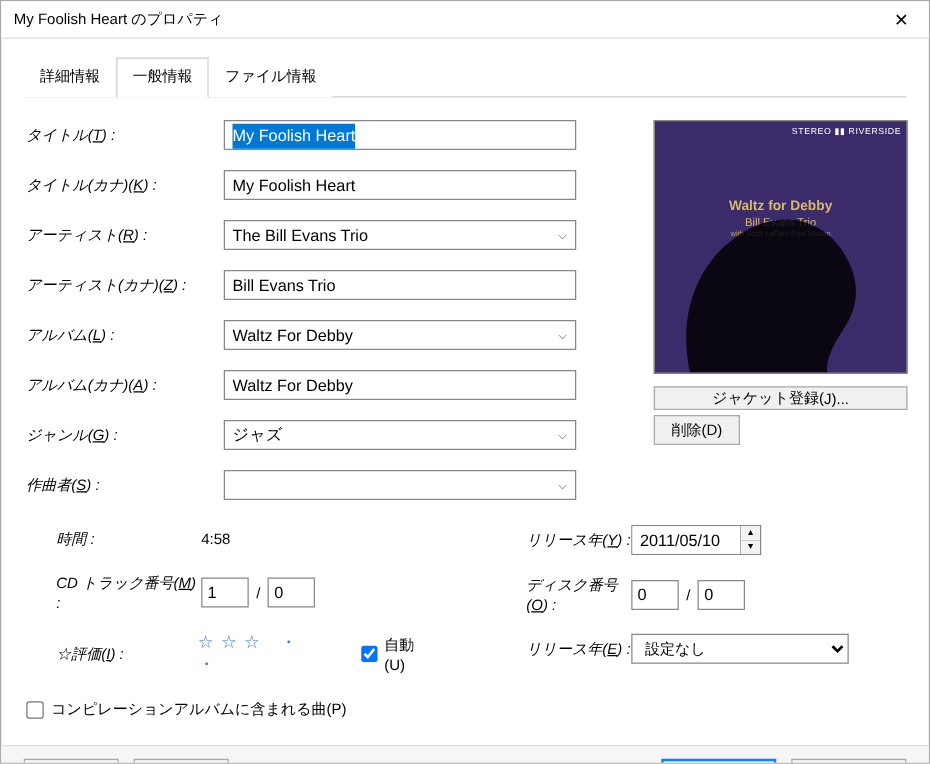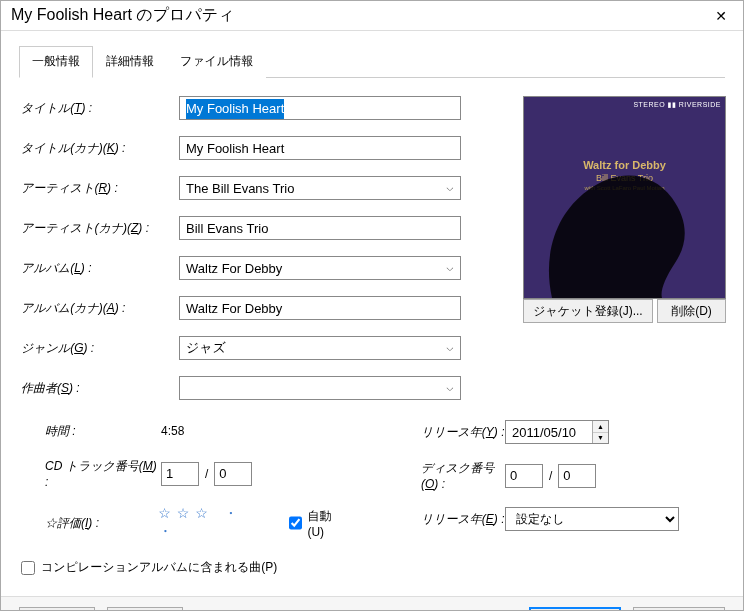--- a/index.html
+++ b/index.html
@@ -1,20 +1,20 @@
 <!DOCTYPE html>
 <html><head>
   <meta charset="utf-8">
   <style>
     * { box-sizing: border-box; font-family: "Meiryo UI", "Yu Gothic UI", sans-serif; }
     html, body { margin: 0; padding: 0; }
     body { width: 744px; height: 611px; background: #fff; font-size: 12px; color: #000; overflow: hidden; border: 1px solid #aaa; }
     
     .titlebar { height: 30px; display: flex; align-items: center; padding-left: 10px; background: #fff; border-bottom: 1px solid #ddd; }
-    .titlebar .title { flex: 1; font-size: 16px; }
+    .titlebar .title { flex: 1; font-size: 12px; }
     .titlebar .close { width: 44px; height: 30px; display: flex; align-items: center; justify-content: center; font-size: 14px; }
     
     .content { padding: 14px 18px 10px 18px; }
     
     .tabs { display: flex; border-bottom: 1px solid #ccc; }
     .tab { padding: 6px 12px 7px 12px; border: 1px solid transparent; border-bottom: none; position: relative; top: 1px; background: #fff; font-size: 12px; }
     .tab.active { border-color: #ccc; border-bottom: 1px solid #fff; }
     
     .tabbody { padding: 18px 2px 8px 2px; }
     
@@ -35,21 +35,21 @@
     .rightcol { margin-left: 62px; width: 205px; }
     
     .cover { width: 203px; height: 203px; border: 1px solid #888; background: #3b2b6a; position: relative; overflow: hidden; }
     .cover .brand { position: absolute; top: 4px; right: 4px; font-size: 7px; color: #fff; letter-spacing: 0.5px; }
     .cover .albtxt { position: absolute; top: 62px; left: 0; right: 0; text-align: center; color: #d8b76a; font-size: 11px; font-family: Georgia, serif; }
     .cover .albtxt .l1 { font-weight: bold; }
     .cover .albtxt .l2 { font-size: 9px; margin-top: 2px; }
     .cover .albtxt .l3 { font-size: 6px; color: #b8a058; margin-top: 2px; }
     .silh { position: absolute; left: 8px; bottom: 0; width: 170px; height: 135px; }
     
-    .coverbtns { margin-top: 0; display: flex; gap: 4px; }
+    .coverbtns { margin-top: 10px; display: flex; gap: 4px; flex-direction: column; }
     .btn { height: 24px; border: 1px solid #aaa; background: #f0f0f0; padding: 0 8px; font-size: 12px; display: inline-flex; align-items: center; justify-content: center; cursor: default; }
     .btn.w1 { flex: 1; min-width: 0; white-space: nowrap; }
     .btn.w2 { width: 69px; }
     .btn:disabled { color: #888; }
     
     .bottomgrid { display: flex; gap: 50px; }
     .bcol { flex: 1; }
     .bcol .row { margin-bottom: 16px; }
     .bcol .lbl { width: 140px; padding-left: 24px; }
     .bcol.right .lbl { width: 108px; }
@@ -79,22 +79,22 @@
 <body>
 
 <div class="titlebar">
   <div class="title">My Foolish Heart のプロパティ</div>
   <div class="close">✕</div>
 </div>
 
 <div class="content">
 
   <div class="tabs">
+    <div class="tab">詳細情報</div>
     <div class="tab active">一般情報</div>
-    <div class="tab">詳細情報</div>
     <div class="tab">ファイル情報</div>
   </div>
 
   <div class="tabbody">
     <div class="mainflex">
       <div class="leftcol">
 
         <div class="row">
           <div class="lbl"><span>タイトル(</span><span class="ul">T</span><span>) :</span></div>
           <div class="txt w selected"><span class="txt-hl">My Foolish Heart</span></div>

